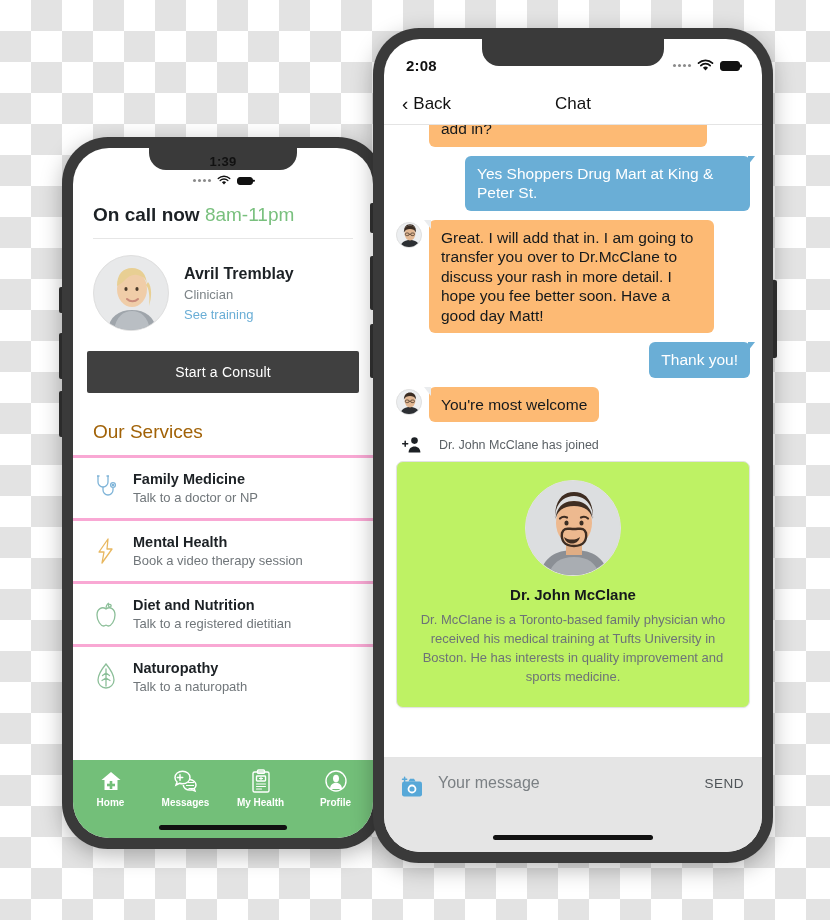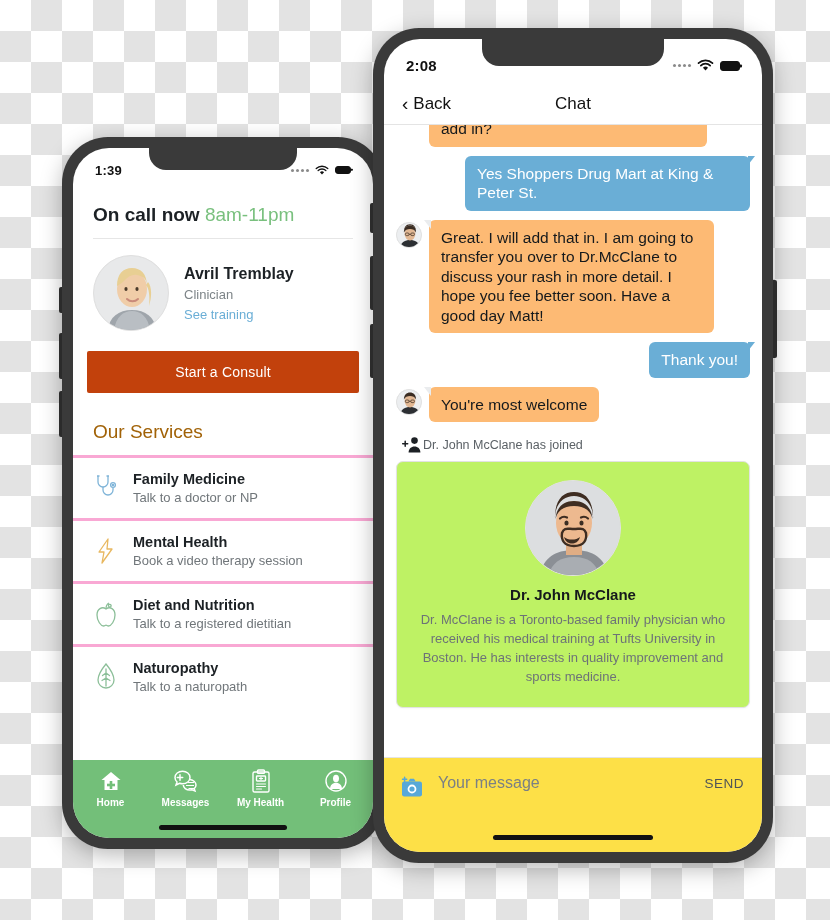--- a/index.html
+++ b/index.html
@@ -74,21 +74,21 @@
   .batt {
     border: 1.4px solid #111; border-radius: 3px;
     position: relative; background: #111;
   }
   .batt::after {
     content:''; position:absolute; right:-3px; top:50%; transform:translateY(-50%);
     width:1.6px; height:40%; background:#111; border-radius:0 1px 1px 0;
   }
 
   
-  #lp-status { height: 38px; font-size: 13px; padding-top: 6px; }
+  #lp-status { height: 38px; font-size: 13px; padding-top: 6px; flex-direction: column; }
   #lp-status .batt { width: 16px; height: 8px; }
 
   .oncall {
     padding: 18px 20px 12px 20px;
     font-size: 19px;
     white-space: nowrap;
   }
   .oncall .bold { font-weight: bold; color: #1c2125; }
   .oncall .hours { color: #79c07e; font-weight: normal; }
   .hr { height: 1px; background: #e6e6e6; margin: 0 20px; }
@@ -102,21 +102,21 @@
     flex: none; overflow: hidden;
     border: 1px solid #e0e0e0;
     background: #d9dadb;
     position: relative;
   }
   .clin-name { font-size: 16px; font-weight: bold; color: #1c2125; margin-bottom: 4px;}
   .clin-role { font-size: 13px; color: #7d8488; margin-bottom: 5px;}
   .clin-link { font-size: 13px; color: #6aaed6; }
 
   .consult-btn {
-    background: #c2410c; color: #fff;
+    background: #404040; color: #fff;
     text-align: center;
     padding: 13px 0; margin: 4px 14px 0 14px;
     font-size: 14px;
     border-radius: 2px;
     letter-spacing: .2px;
   }
 
   .services-title { font-size: 19px; color: #a16207; padding: 28px 20px 12px 20px; }
   .svc-row {
     display: flex; align-items: center; gap: 14px;
@@ -186,41 +186,41 @@
     border-bottom: 9px solid transparent;
   }
   .msg-row.clipped .bubble.in::before { display: none; }
   .avatar-sm {
     width: 26px; height: 26px; border-radius: 50%;
     flex: none; overflow: hidden; background: #cfd2d4;
     border: 1px solid #e3e3e3; margin-top: 2px;
   }
   .avatar-spacer { width: 26px; flex: none; }
 
-  .join-row { display: flex; align-items: center; gap: 1px; padding: 5px 0 7px 6px; }
+  .join-row { display: flex; align-items: center; gap: 17px; padding: 5px 0 7px 6px; }
   .join-txt { font-size: 12.5px; color: #5b6166; }
 
   .doc-card {
     border: 1px solid #e2e2e2; border-radius: 7px;
     background: #bef264; padding: 18px 18px 20px 18px;
     text-align: center;
     box-shadow: 0 1px 2px rgba(0,0,0,0.03);
   }
   .doc-photo {
     width: 96px; height: 96px; border-radius: 50%;
     margin: 0 auto 10px auto; overflow: hidden;
     background: #d4d6d8; border: 1px solid #e3e3e3;
     position: relative;
   }
   .doc-name { font-size: 15px; font-weight: bold; color: #15191c; margin-bottom: 8px; }
   .doc-bio { font-size: 13px; line-height: 1.45; color: #6d7377; }
 
   .composer {
     position: absolute; left: 0; right: 0; bottom: 0;
-    height: 95px; background: #fde047;
+    height: 95px; background: #e5e5e5;
     border-top: 1px solid #e4e4e4;
     display: flex; align-items: flex-start; gap: 14px;
     padding: 16px 18px 0 16px;
   }
   .cam-ico { width: 24px; height: 24px; flex: none; margin-top: 2px; }
   .msg-input { flex: 1; font-size: 16px; color: #7b8084; }
   .send-btn { font-size: 13.5px; color: #4f5458; letter-spacing: .5px; margin-top: 2px; }
 </style>
 </head>
 <body>

